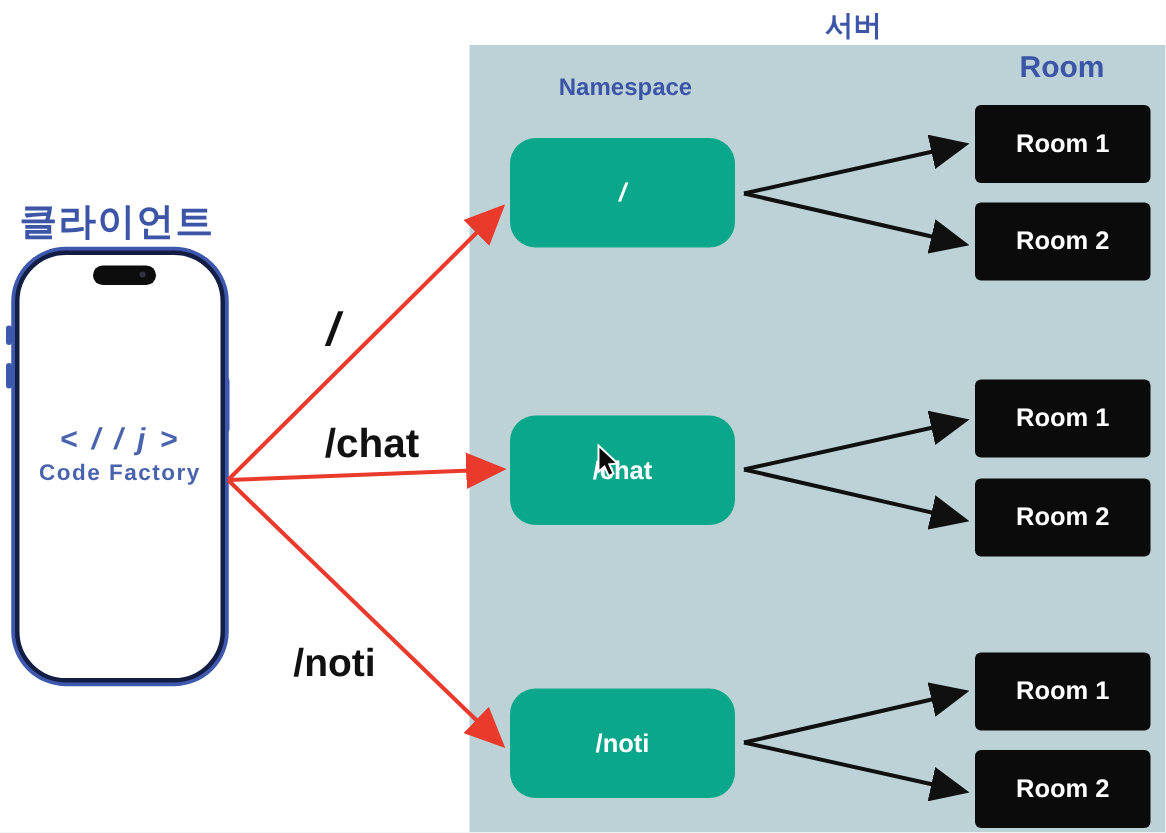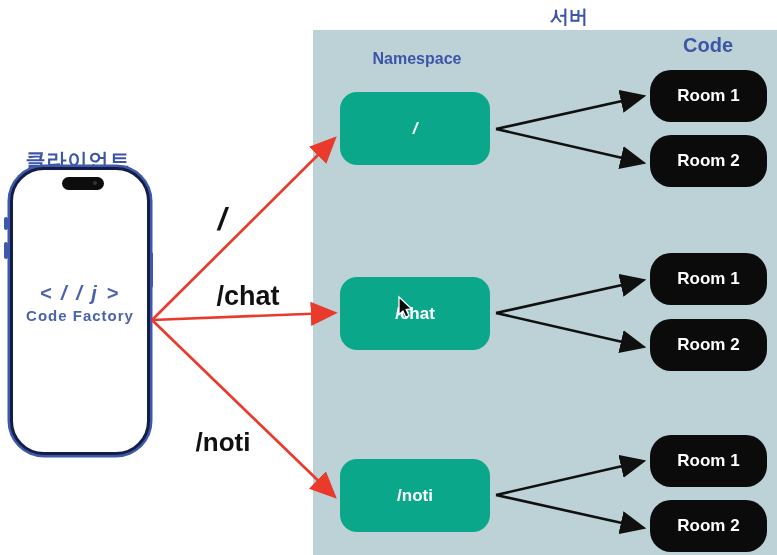--- a/index.html
+++ b/index.html
@@ -8,36 +8,36 @@
     background:#ffffff;font-family:Liberation Sans, sans-serif;padding-left:36px;
   }
   .abs{position:absolute;}
 
   
   .server-panel{left:313px;top:30px;width:464px;height:525px;background:#bdd2d6;}
   .heading{color:#3c55a7;font-weight:bold;white-space:nowrap;}
   .server-title{left:569px;top:4px;transform:translateX(-50%);font-size:19px;}
   .ns-header{left:417px;top:50px;transform:translateX(-50%);font-size:16px;}
   .room-header{left:708px;top:34px;transform:translateX(-50%);font-size:20px;}
-  .client-title{left:78px;top:131px;transform:translateX(-50%);font-size:20px;letter-spacing:1px;margin-top:16px;}
+  .client-title{left:78px;top:131px;transform:translateX(-50%);font-size:25px;letter-spacing:1px;}
 
   
   .ns-box{
     width:150px;height:73px;border-radius:17px;background:#0ba78a;
     display:flex;align-items:center;justify-content:center;
     color:#ffffff;font-weight:bold;font-size:17px;
   }
   .ns-1{left:340px;top:92px;}
   .ns-1 .ns-label{font-style:italic;}
   .ns-2{left:340px;top:277px;}
   .ns-3{left:340px;top:459px;}
 
   
   .room-box{
-    width:117px;height:52px;border-radius:21px;background:#0b0b0b;
+    width:117px;height:52px;border-radius:4px;background:#0b0b0b;
     display:flex;align-items:center;justify-content:center;
     color:#ffffff;font-weight:bold;font-size:17px;
   }
   .r-1a{left:650px;top:70px;}   .r-1b{left:650px;top:135px;}
   .r-2a{left:650px;top:253px;}  .r-2b{left:650px;top:319px;}
   .r-3a{left:650px;top:435px;}  .r-3b{left:650px;top:500px;}
 
   
   .phone{
     left:10px;top:167px;width:140px;height:288px;box-sizing:border-box;
@@ -65,21 +65,21 @@
 </head>
 <body>
 
 <div class="page">
 
   <div class="abs server-panel"></div>
 
   <div class="abs heading server-title">서버</div>
   <div class="abs heading client-title">클라이언트</div>
   <div class="abs heading ns-header">Namespace</div>
-  <div class="abs heading room-header">Code</div>
+  <div class="abs heading room-header">Room</div>
 
   <div class="abs side-btn btn-l1"></div>
   <div class="abs side-btn btn-l2"></div>
   <div class="abs side-btn btn-r"></div>
   <div class="abs phone">
     <div class="abs notch">
       <div class="abs cam-dot"></div>
     </div>
     <div class="abs logo-wrap">
       <div class="logo-icon">&lt; / / j &gt;</div>

